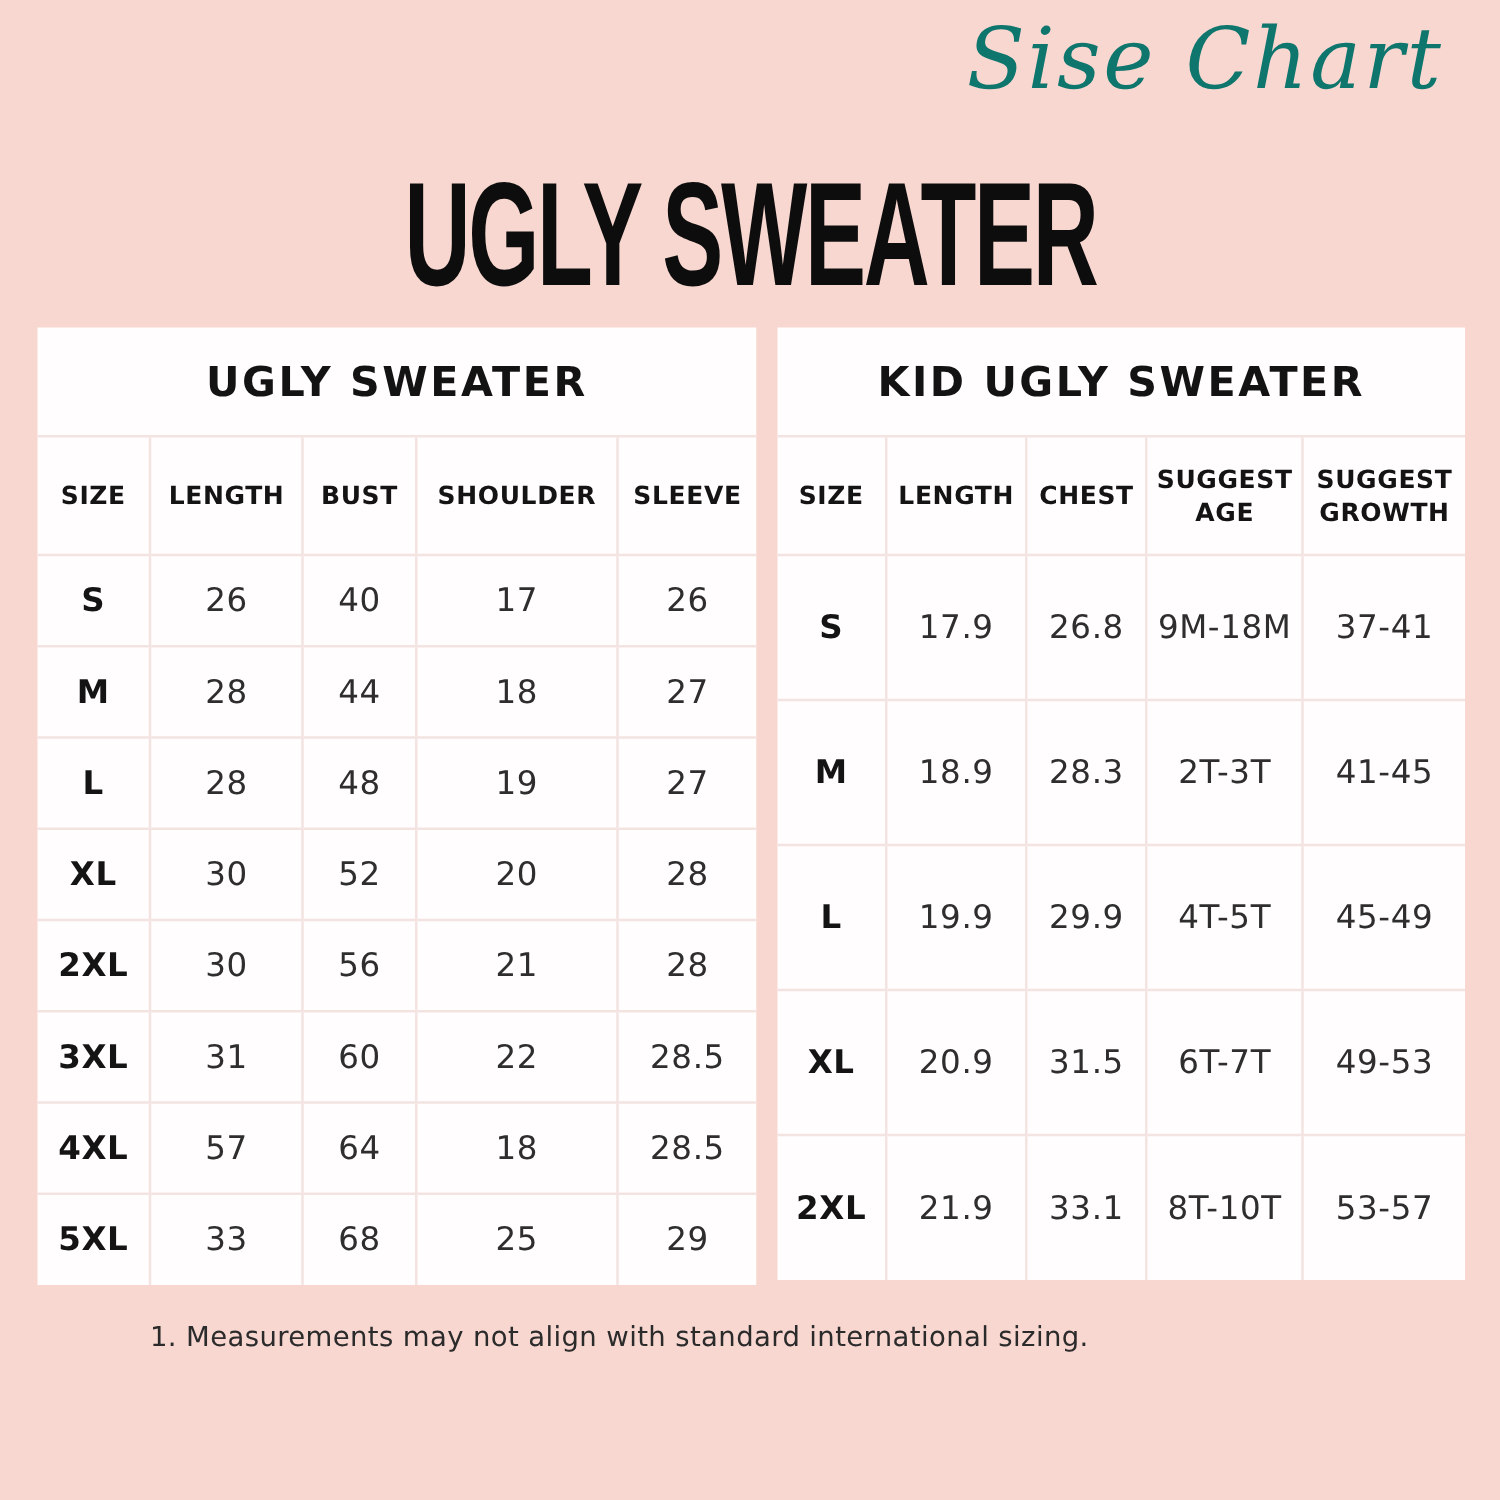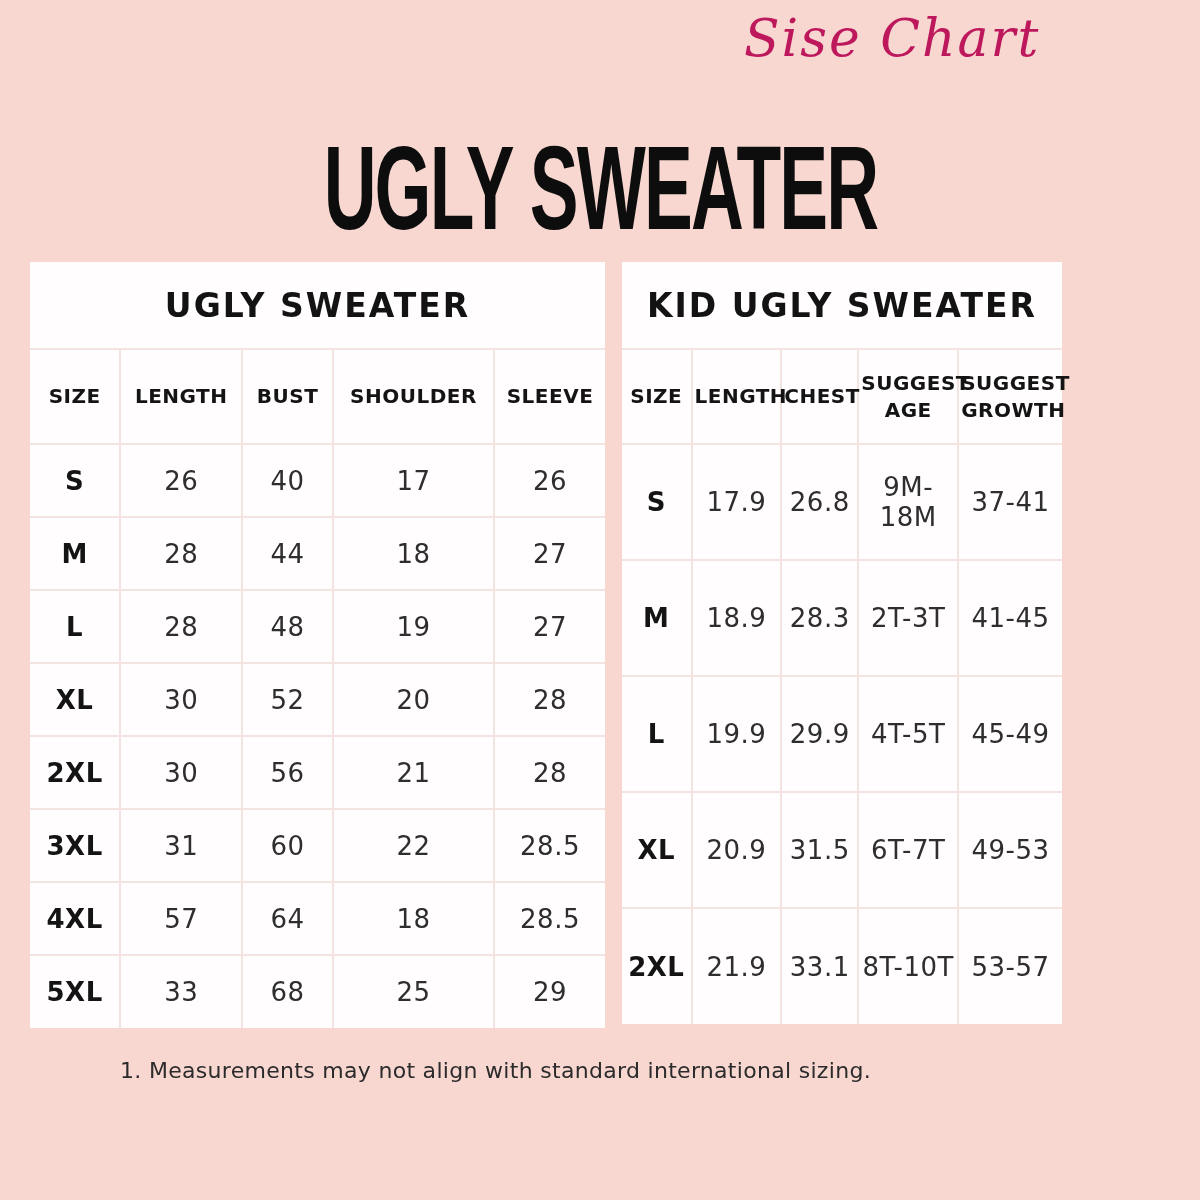--- a/index.html
+++ b/index.html
@@ -11,39 +11,39 @@
   }
   *{box-sizing:border-box;}
   html,body{margin:0;padding:0;background:var(--bg);}
   .canvas{
     position:relative;width:1200px;height:1200px;background:var(--bg);
     overflow:hidden;font-family:"DejaVu Sans",sans-serif;color:var(--ink);
   }
 
   
   .script-heading{
-    position:absolute;top:8px;right:16px;width:440px;text-align:left;
+    position:absolute;top:8px;right:16px;width:440px;text-align:center;
     font-family:"DejaVu Serif",serif;font-style:italic;font-weight:400;
-    font-size:52px;letter-spacing:2px;color:#be185d;white-space:nowrap;
+    font-size:68px;letter-spacing:2px;color:#0f766e;white-space:nowrap;
   }
   .main-title{
     position:absolute;top:108px;left:0;width:1200px;height:118px;
     display:flex;align-items:center;justify-content:center;
   }
   .main-title span{
     display:inline-block;white-space:nowrap;
     font-family:"Liberation Sans",sans-serif;font-weight:700;
     font-size:118px;letter-spacing:-3px;color:#0d0d0d;
     transform:scaleX(0.62);transform-origin:center;
   }
 
   
   .size-table{position:absolute;top:262px;background:var(--table-bg);}
   .size-table.adult{left:30px;width:575px;}
-  .size-table.kid{left:622px;width:440px;}
+  .size-table.kid{left:622px;width:550px;}
   .table-title{
     height:88px;display:flex;align-items:center;justify-content:center;
     font-weight:700;font-size:33px;letter-spacing:2px;color:#131313;
     border-bottom:2px solid var(--grid);
   }
   table{width:100%;border-collapse:collapse;table-layout:fixed;border-style:hidden;}
   th,td{border:2px solid var(--grid);text-align:center;vertical-align:middle;padding:0 2px;}
   thead tr{height:94px;}
   thead th{font-size:20px;font-weight:700;letter-spacing:0.5px;color:#141414;line-height:1.35;}
   .adult tbody tr{height:73px;}

